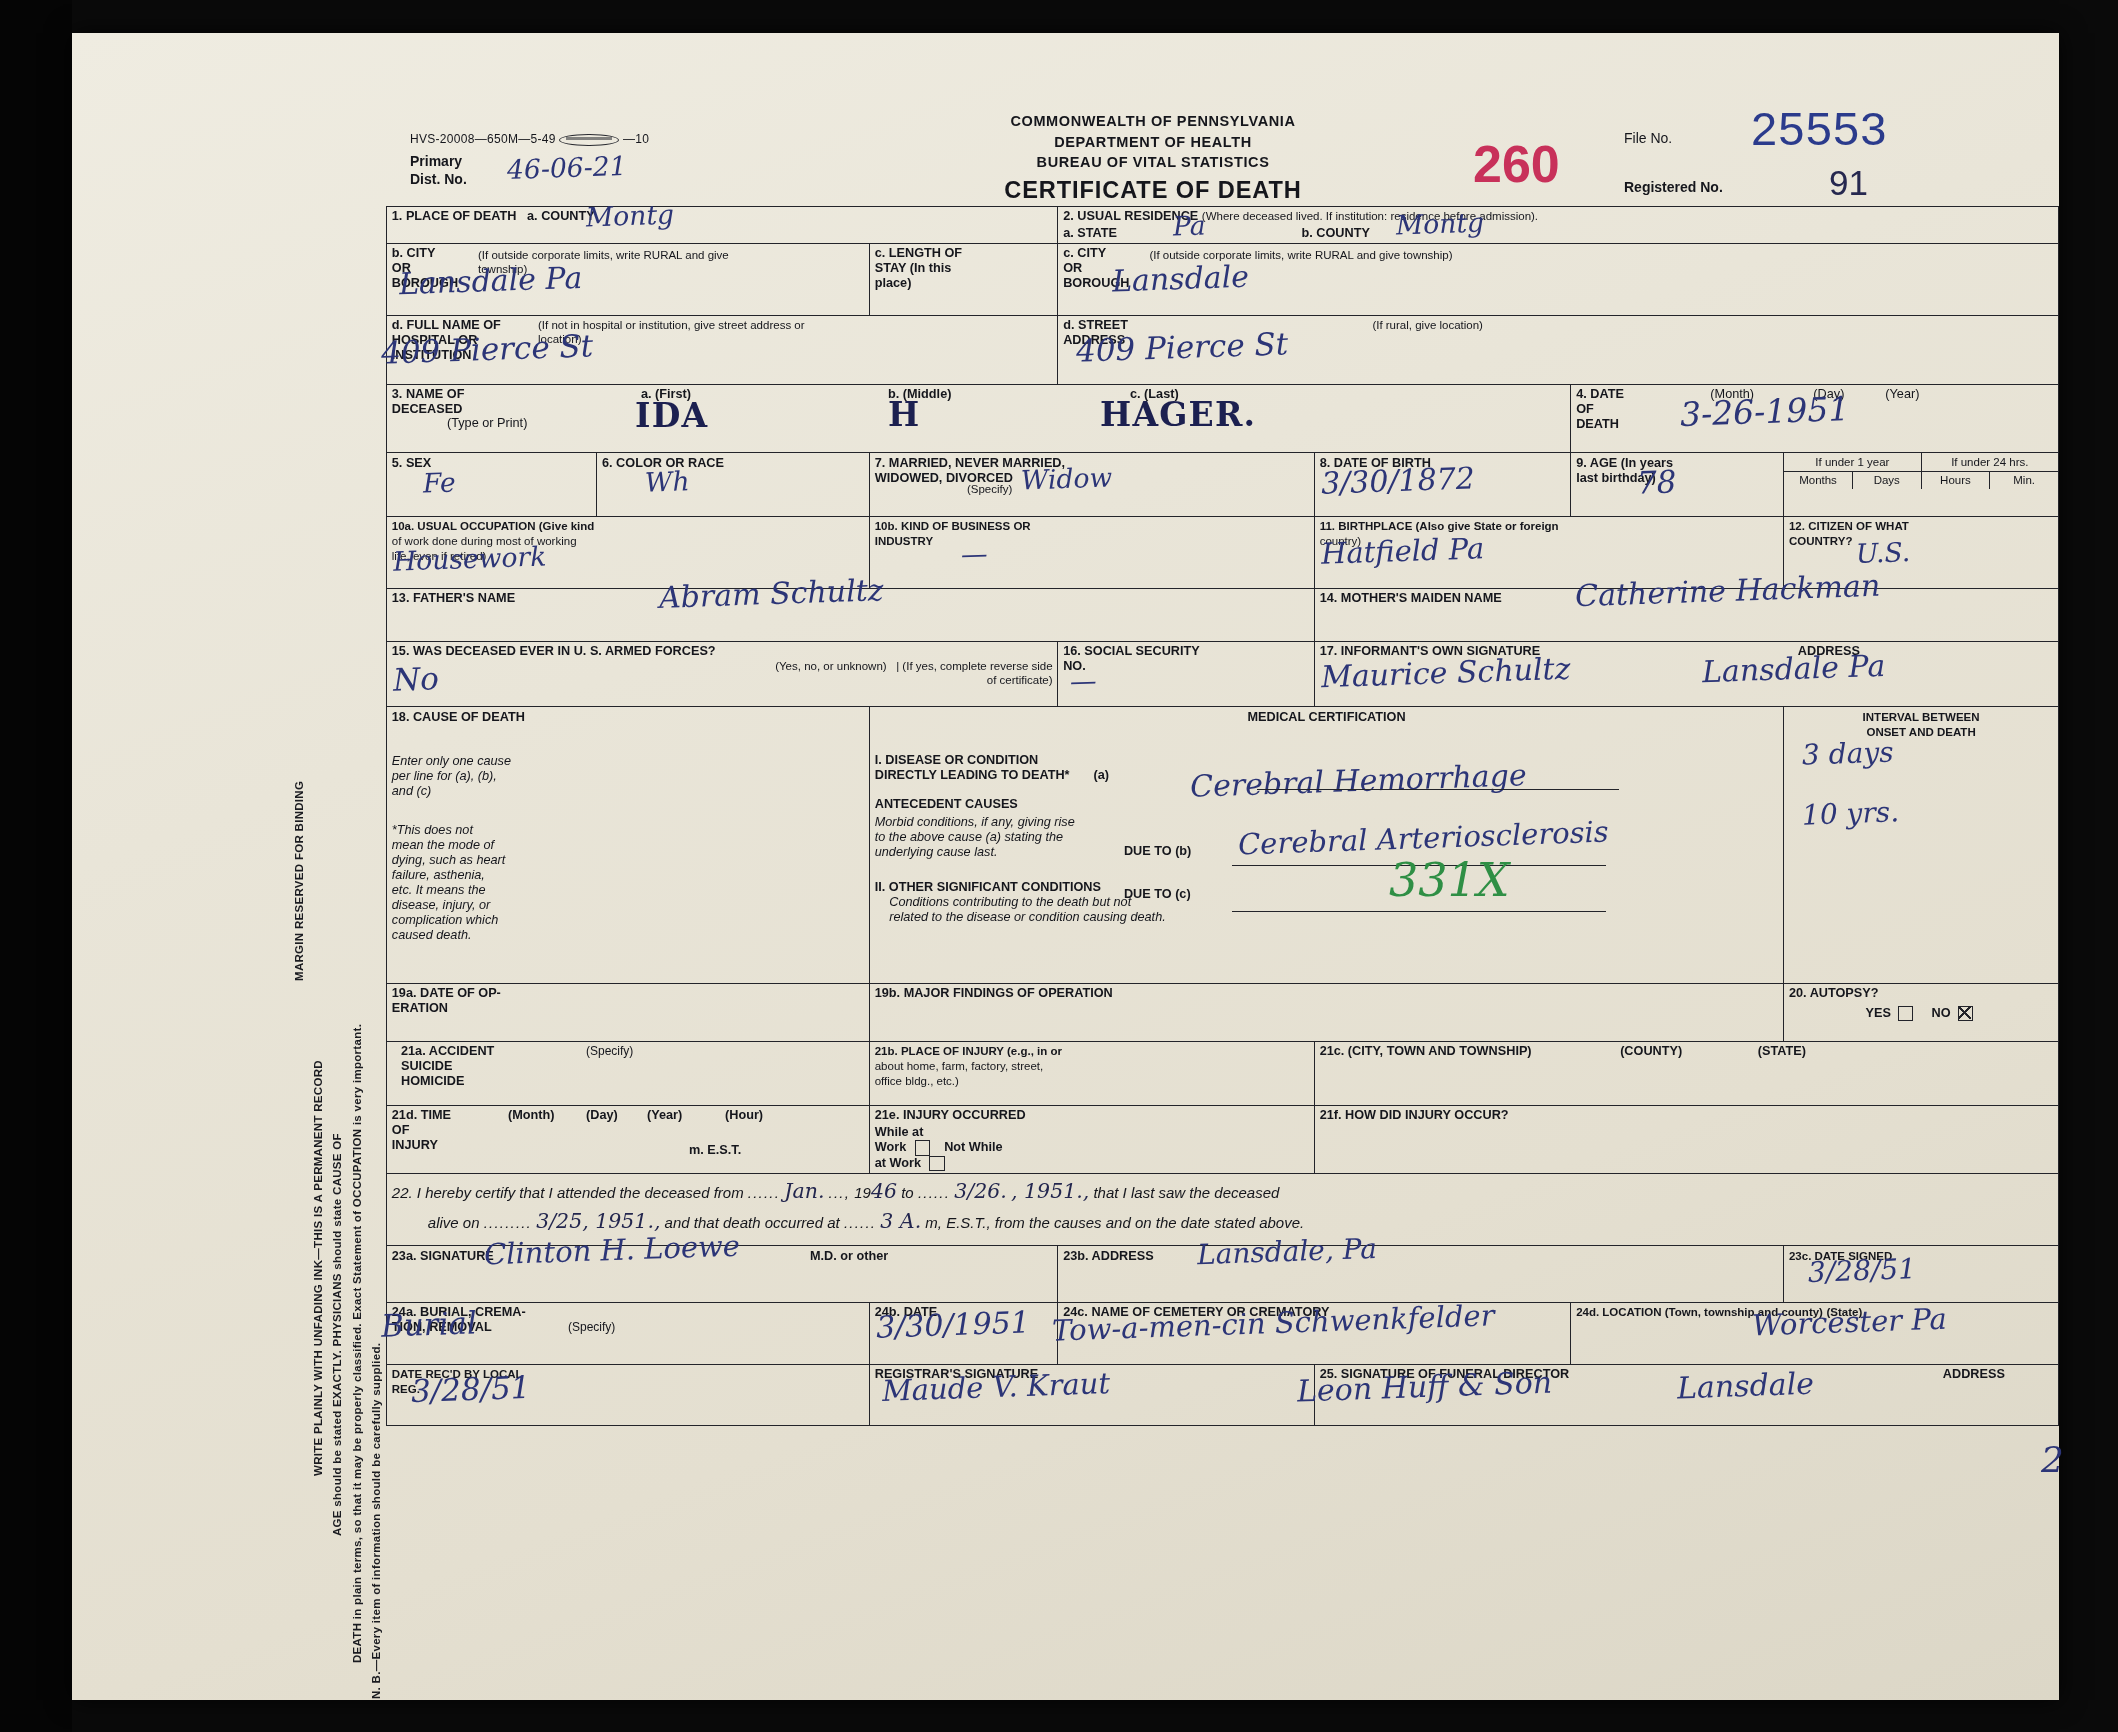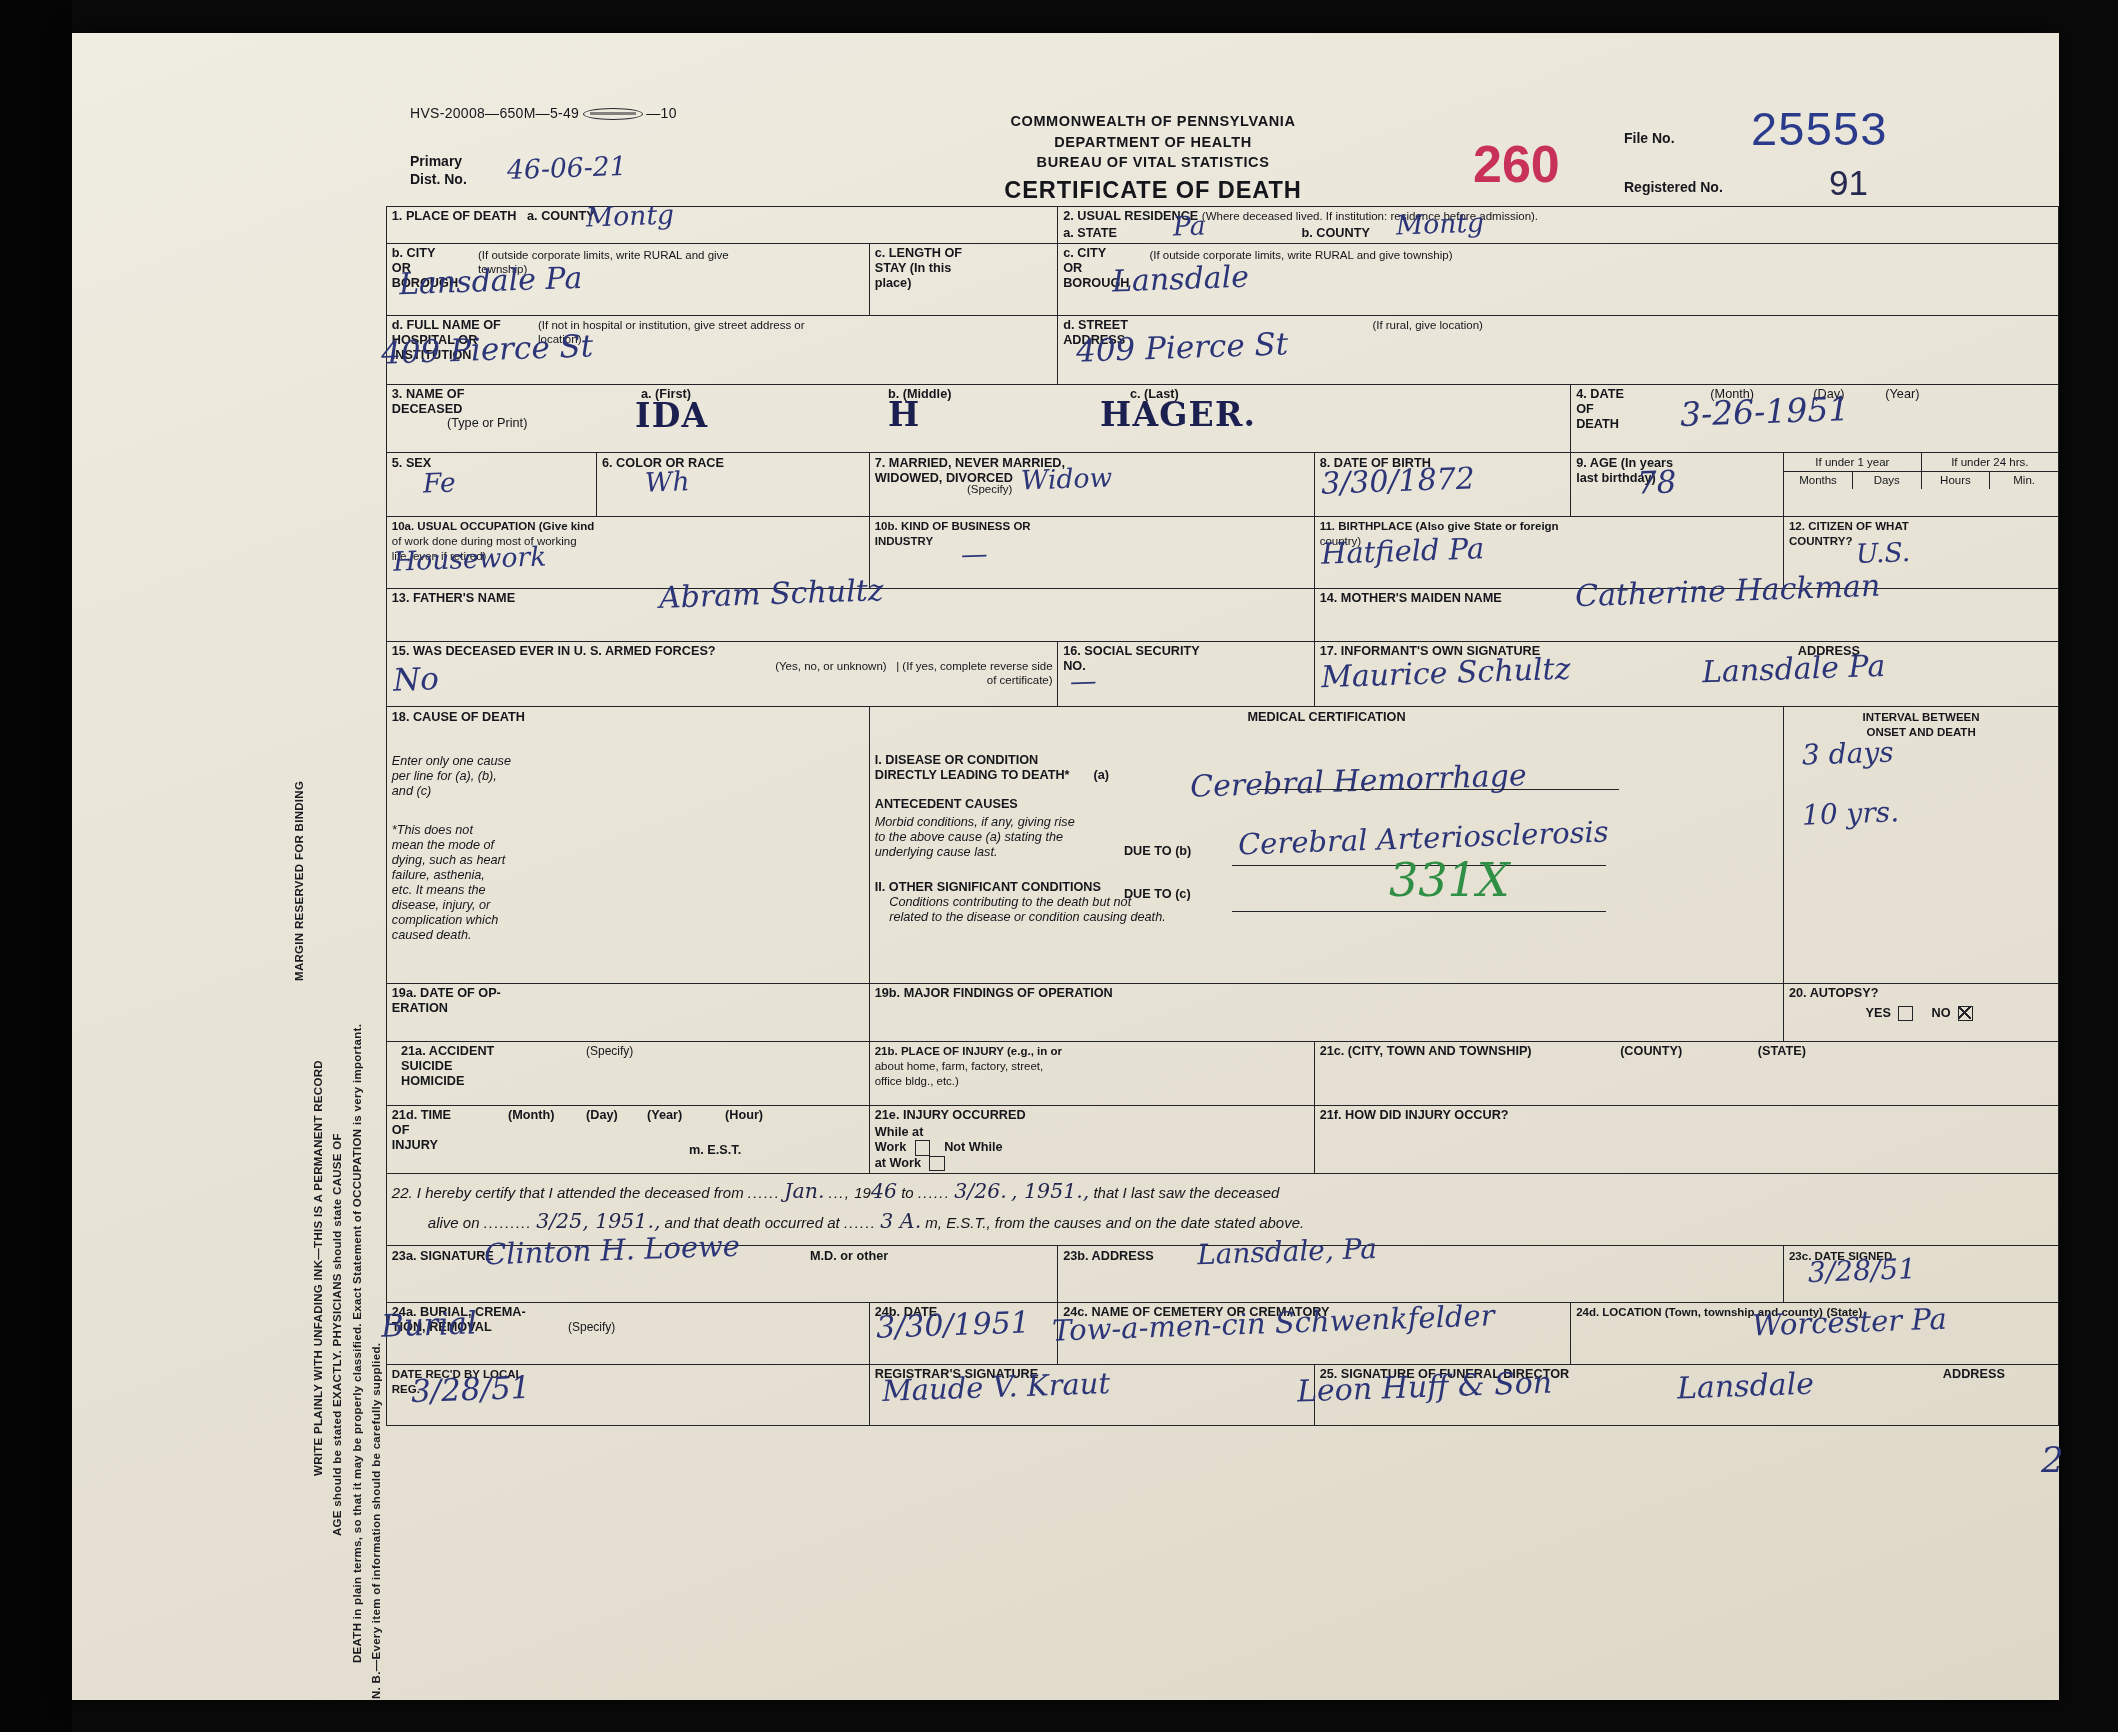--- a/index.html
+++ b/index.html
@@ -15,29 +15,29 @@
   .margin span{position:absolute;transform-origin:left bottom;transform:rotate(-90deg);
       white-space:nowrap;font-size:11.5px;letter-spacing:0.3px;font-weight:bold;color:#1a1b20;}
   .mline1{left:9.7px;top:864px;}
   .mline2{left:29px;top:1359px;font-weight:normal;font-size:11px;}
   .mline3{left:48px;top:1419px;font-weight:normal;font-size:11px;}
   .mline4{left:68px;top:1546px;font-weight:normal;font-size:11px;}
   .mline5{left:87px;top:1582px;font-weight:normal;font-size:11px;}
 
   
   .hdr{position:absolute;left:0;top:0;width:1673px;height:97px;}
-  .formcode{position:absolute;left:24px;top:0;font-size:14px;letter-spacing:0.3px;}
+  .formcode{position:absolute;left:24px;top:27px;font-size:12px;letter-spacing:0.3px;}
   .oval{display:inline-block;width:58px;height:10.3px;border:1.2px solid #2a2b31;border-radius:50%;
         vertical-align:middle;margin:0 3.6px;position:relative;}
   .oval:after{content:"";position:absolute;left:6px;top:2.4px;width:46px;height:3px;background:#2a2b31;opacity:.55;}
   .comm{position:absolute;left:447px;top:6px;width:640px;text-align:center;font-size:14.5px;font-weight:bold;line-height:20.5px;letter-spacing:0.6px;}
   .cod{position:absolute;left:447px;top:72px;width:640px;text-align:center;font-size:23.6px;font-weight:bold;letter-spacing:0.9px;}
   .prim{position:absolute;left:24px;top:47px;font-size:14px;font-weight:bold;line-height:18px;}
   .primv{position:absolute;left:121px;top:47px;font-size:28px;}
-  .fileno{position:absolute;left:1238px;top:25px;font-size:14px;font-weight:bold;}
+  .fileno{position:absolute;left:1238px;top:25px;font-size:14px;font-weight:normal;}
   .filev{position:absolute;left:1365px;top:-3.6px;font-size:47px;color:#2b3b8c;letter-spacing:1.2px;}
   .regno{position:absolute;left:1238px;top:74px;font-size:14px;font-weight:bold;}
   .regv{position:absolute;left:1443px;top:58px;font-size:35px;color:#26284f;}
   .num260{position:absolute;left:1087px;top:29px;font-size:52px;color:#c8315a;font-weight:bold;}
 
   table.grid{position:absolute;left:0;top:101px;width:1673px;border-collapse:collapse;}
   table.grid td{border:1.2px solid #23242a;vertical-align:top;padding:2.4px 4.8px;font-size:12.7px;line-height:15px;position:relative;}
   .lbl{font-weight:bold;}
   .it{font-style:italic;}
   .sm{font-size:11.5px;line-height:14px;}

